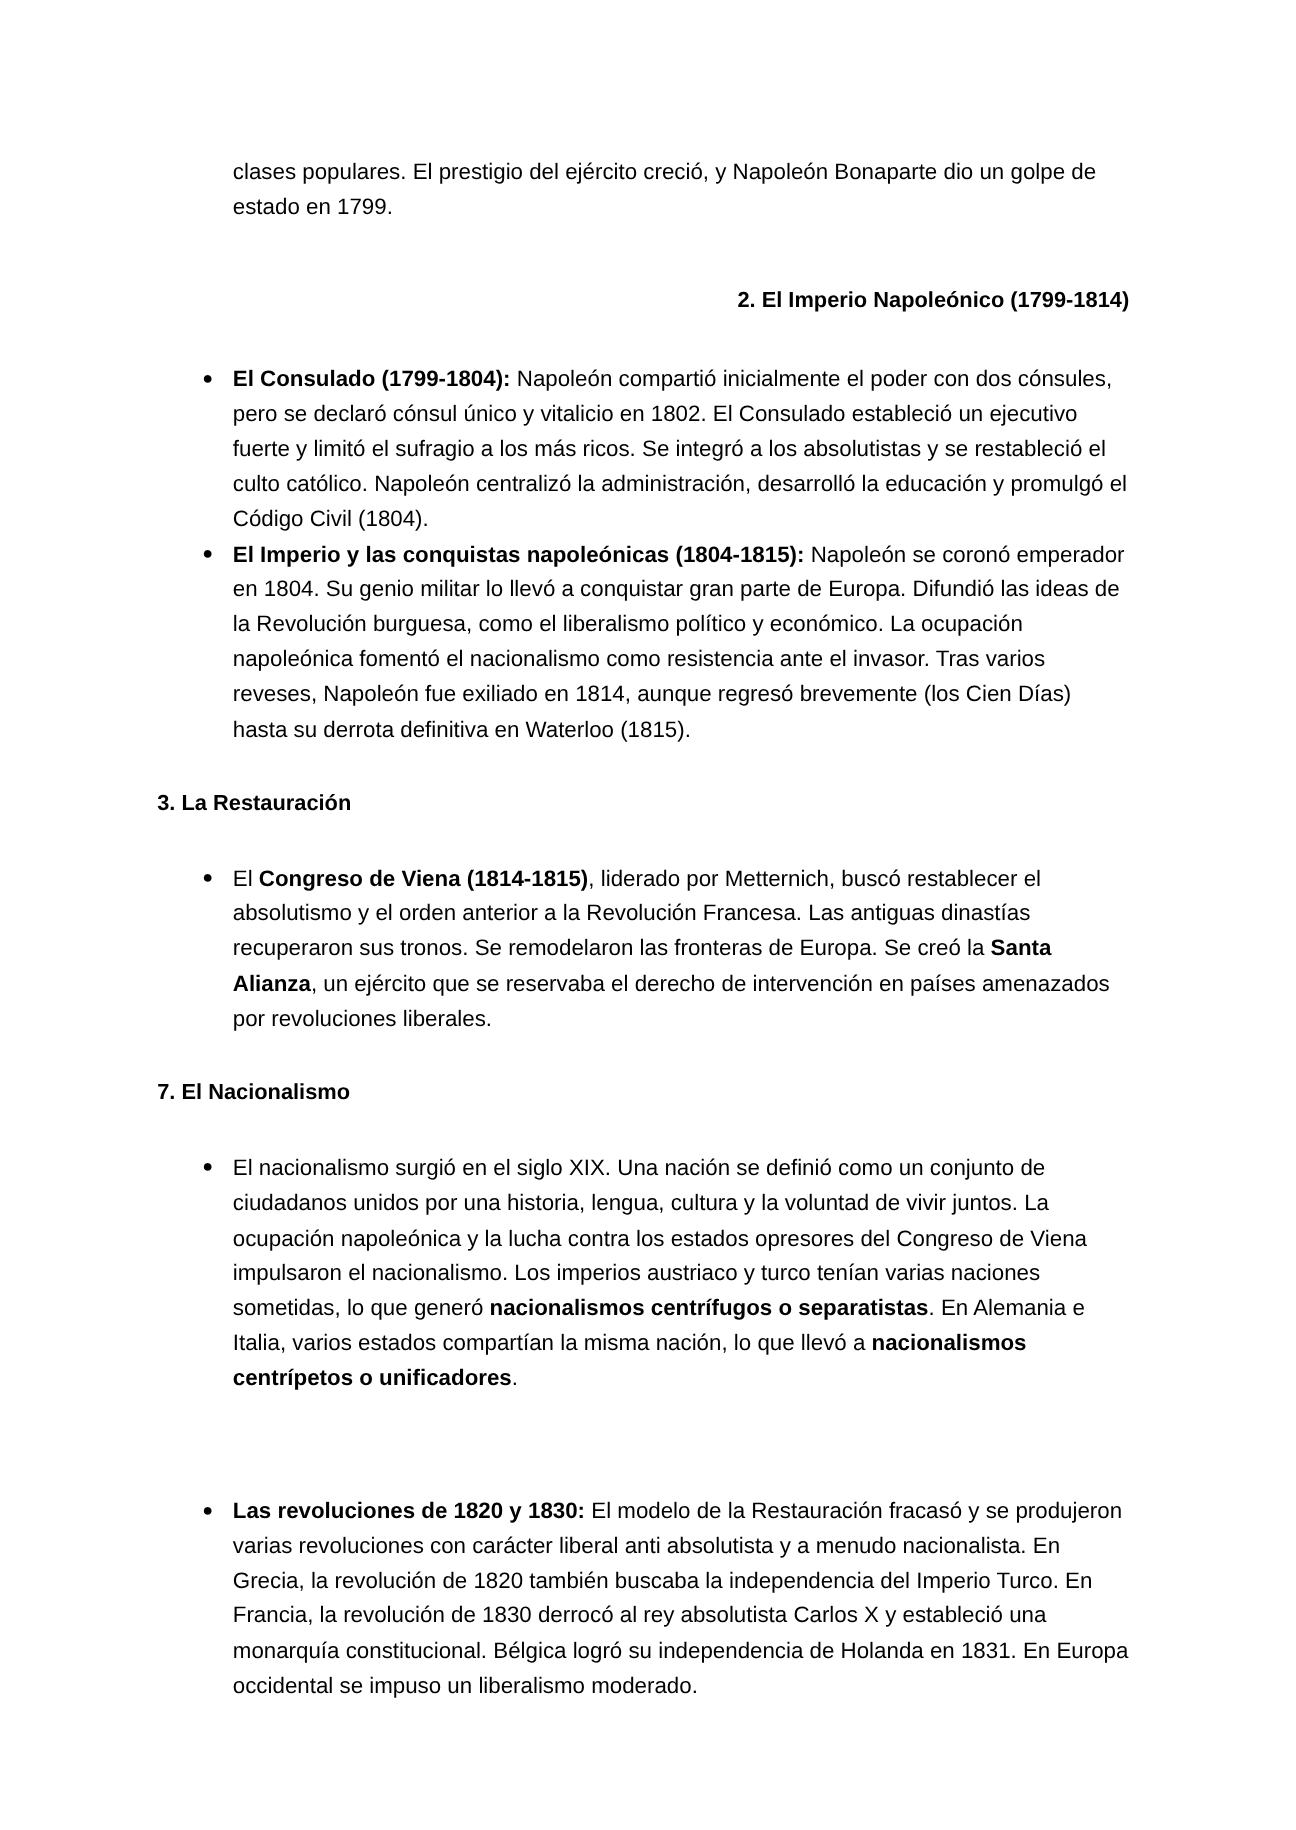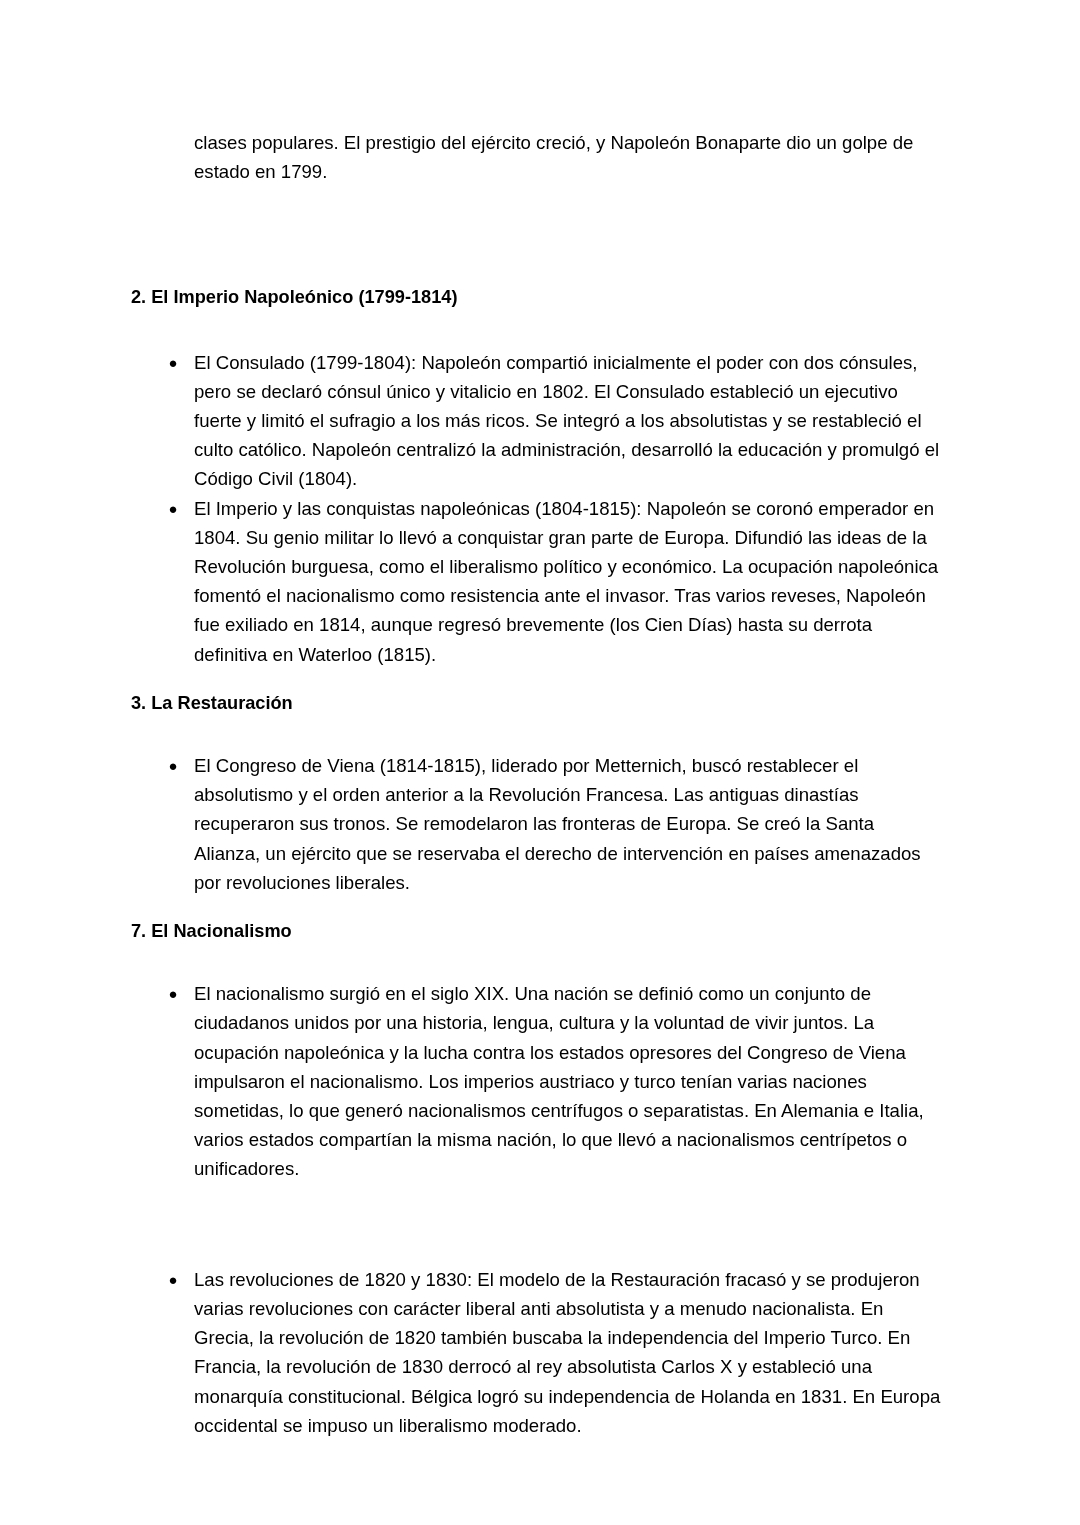--- a/index.html
+++ b/index.html
@@ -37,22 +37,22 @@
   }
 
   
   .heading {
     margin: 0;
     font-size: 18.2px;
     line-height: 29.2px;
     font-weight: bold;
     padding-left: 0;
   }
-  .heading.gap-lg { margin-top: 97px; }
-  .heading.gap-sm { margin-top: 20px; }
+  .heading.gap-lg { margin-top: 50px; text-align: right; }
+  .heading.gap-sm { margin-top: 33px; }
 
   
   .bullets {
     list-style: none;
     margin: 0;
     padding: 0;
   }
   .bullets.after-heading-lg { margin-top: 35px; }
   .bullets.after-heading-sm { margin-top: 33px; }
 
@@ -66,21 +66,21 @@
   }
   .bullets li .marker {
     position: absolute;
     left: 36px;
     top: 0;
     width: 12px;
     line-height: 29.2px;
     font-size: 15px;
     text-align: center;
   }
-  b, strong { font-weight: normal; }
+  b, strong { font-weight: bold; }
 
   .spacer-block { height: 46px; }
 </style>
 </head>
 <body>
 
 <div class="page">
   <div class="doc-body">
 
     <p class="para">clases populares. El prestigio del ejército creció, y Napoleón Bonaparte dio un golpe de estado en 1799.</p>

